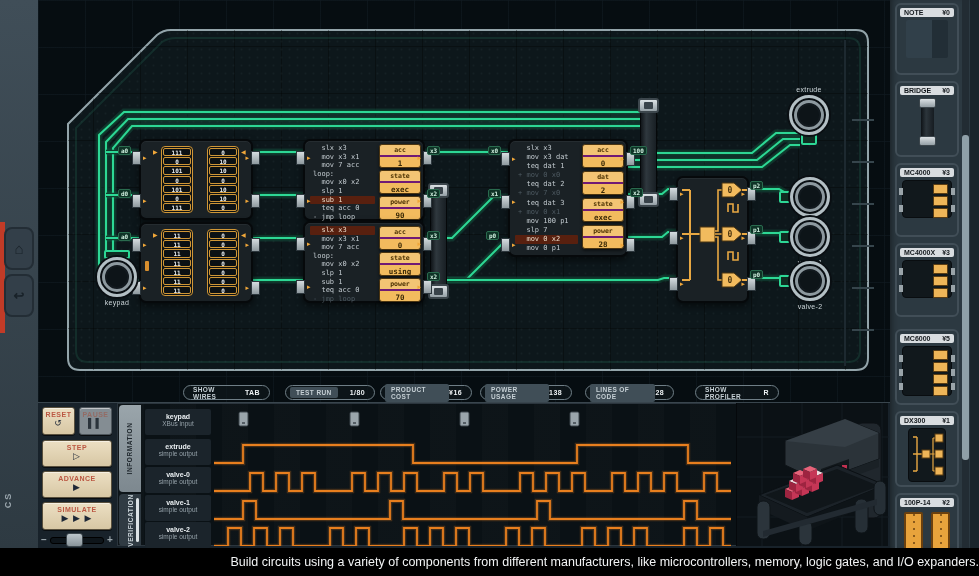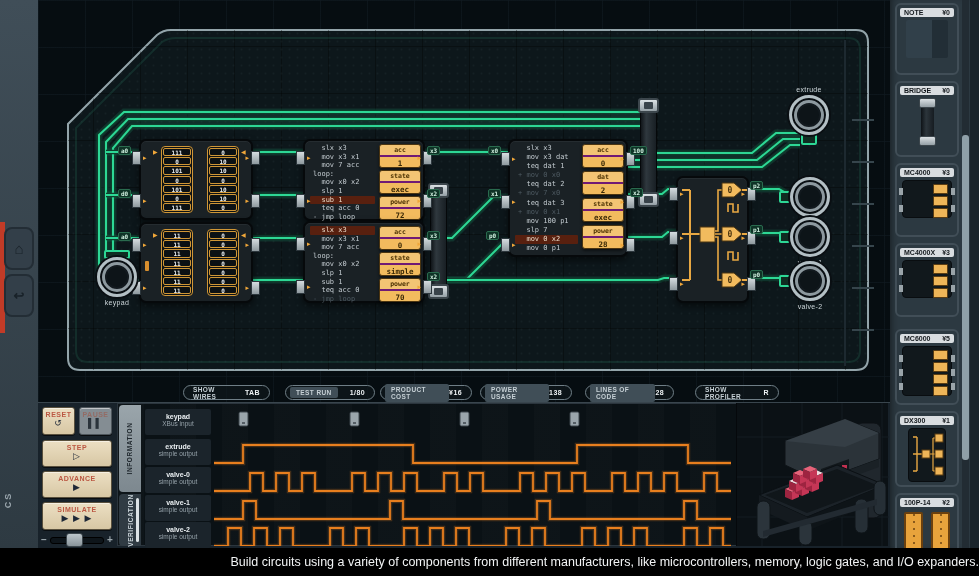--- a/index.html
+++ b/index.html
@@ -328,42 +328,42 @@
         <div class="reg">
           <div class="rname">acc</div>
           <div class="rval">1</div>
         </div>
         <div class="reg">
           <div class="rname">state</div>
           <div class="rval">exec</div>
         </div>
         <div class="reg">
           <div class="rname">power</div>
-          <div class="rval">72</div>
+          <div class="rval">90</div>
         </div>
       </div>
     </div>
   <div class="chip" id="mc2" style="left:303px;top:221px;width:122px;height:82px;">
       <div class="pin l" style="top: 14px;"></div>
       <span class="parrow" style="top: 14px; left: 2px;">▸</span>
       <div class="pin r" style="top: 14px;"></div>
       <span class="parrow" style="top: 14px; right: 2px;">▸</span>
       <div class="pin l" style="top: 57px;"></div>
       <span class="parrow" style="top: 57px; left: 2px;">▸</span>
       <div class="pin r" style="top: 57px;"></div>
       <span class="parrow" style="top: 57px; right: 2px;">▸</span>
       <div class="code" style="right: 48px;"><span class="cline cur">  slx x3</span><span class="cline">  mov x3 x1</span><span class="cline">  mov 7 acc</span><span class="cline">loop:</span><span class="cline">  mov x0 x2</span><span class="cline">  slp 1</span><span class="cline">  sub 1</span><span class="cline">  teq acc 0</span><span class="cline dim">- jmp loop</span></div>
       <div class="regcol">
         <div class="reg">
           <div class="rname">acc</div>
           <div class="rval">0</div>
         </div>
         <div class="reg">
           <div class="rname">state</div>
-          <div class="rval">simple</div>
+          <div class="rval">using</div>
         </div>
         <div class="reg">
           <div class="rname">power</div>
           <div class="rval">70</div>
         </div>
       </div>
     </div>
   <div class="chip mc6" id="mc3" style="left:508px;top:139px;width:120px;height:118px;">
       <div class="pin l" style="top: 11px;"></div>
       <span class="parrow" style="top: 11px; left: 2px;">▸</span>

